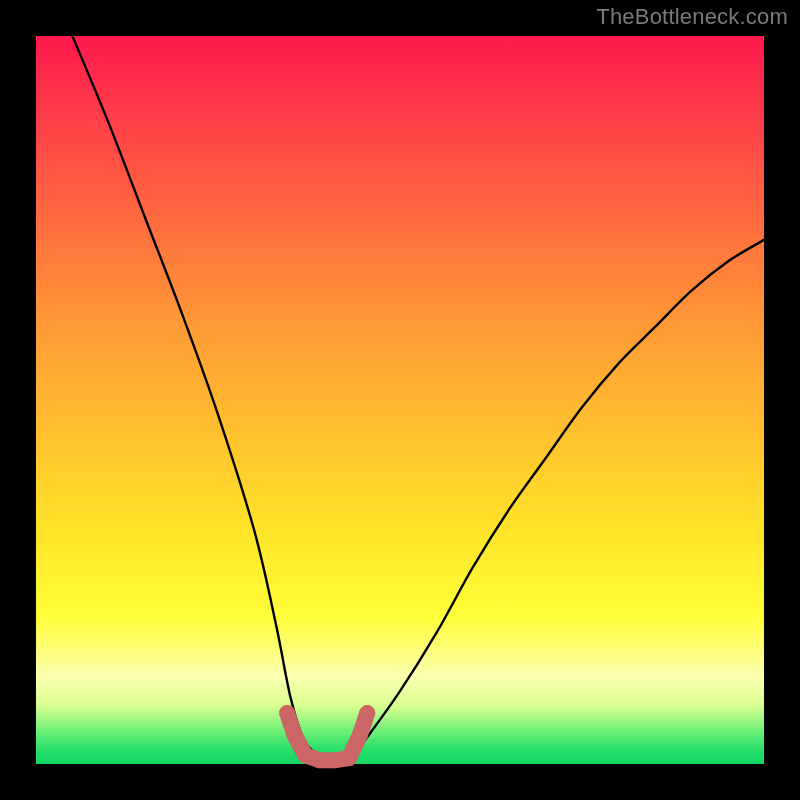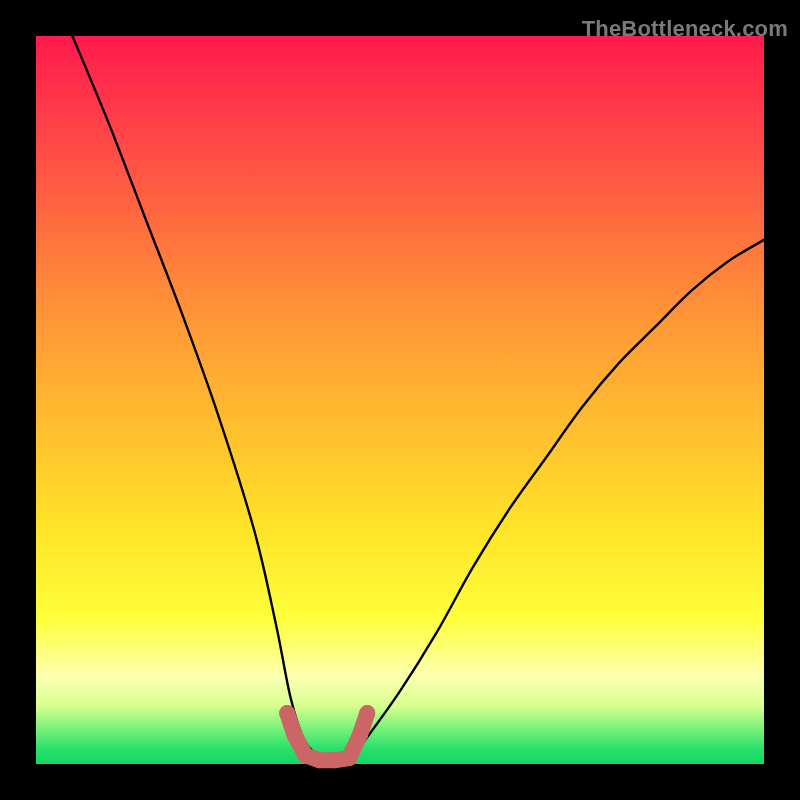--- a/index.html
+++ b/index.html
@@ -37,25 +37,25 @@
       #feff3a 80%,
       #fcffb0 88%,
       #d8ff90 92%,
       #7cf27a 95%,
       #27e06a 98%,
       #14d764 100%
     );
   }
   .watermark {
     position: absolute;
-    top: 16px;
+    top: 4px;
     right: 12px;
     color: #7a7a7a;
     font-size: 22px;
-    font-weight: 700;
+    font-weight: 400;
     letter-spacing: 0.2px;
     user-select: none;
   }
   svg.curve {
     position: absolute;
     top: 0;
     left: 0;
     width: 728px;
     height: 728px;
     overflow: visible;

